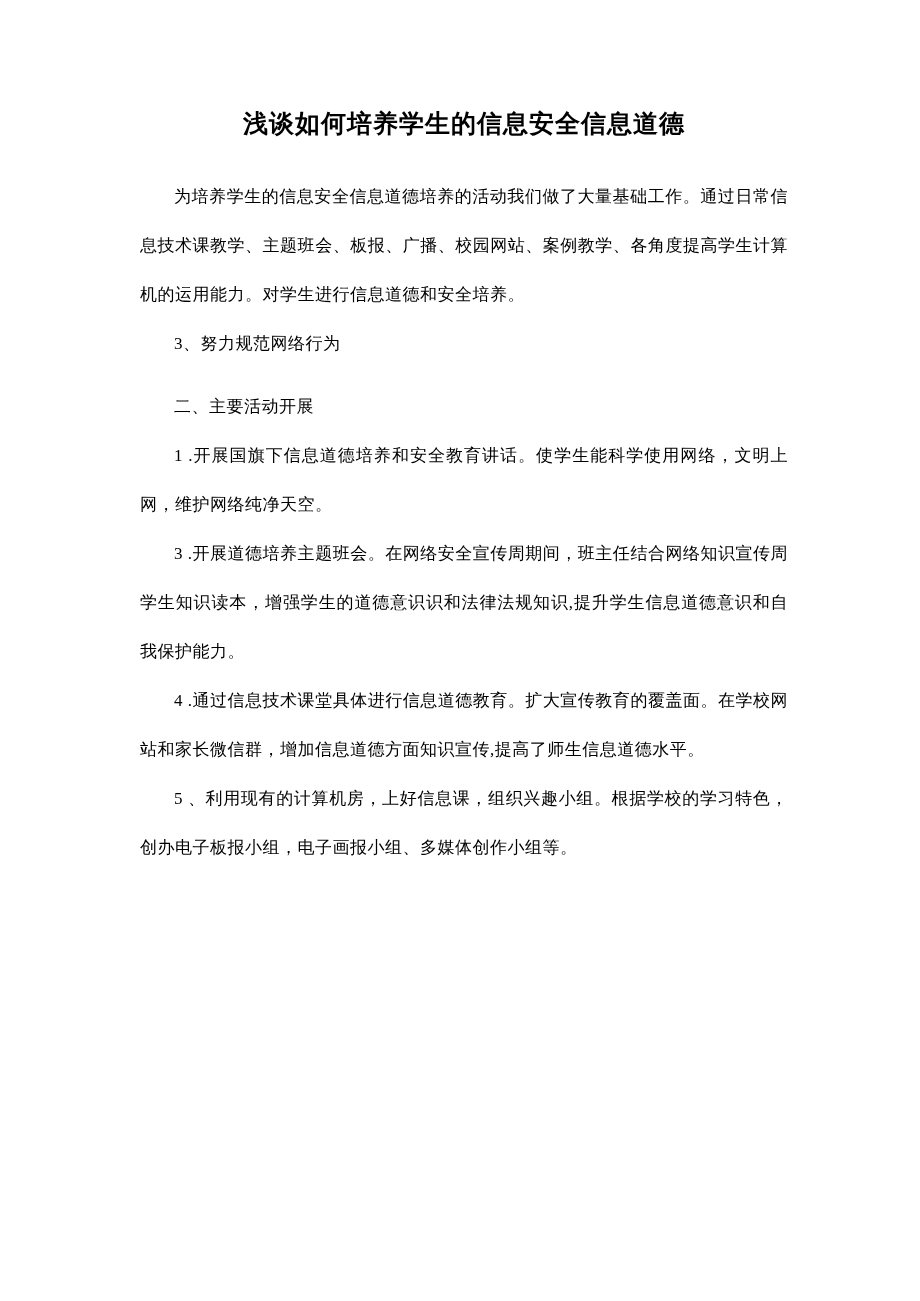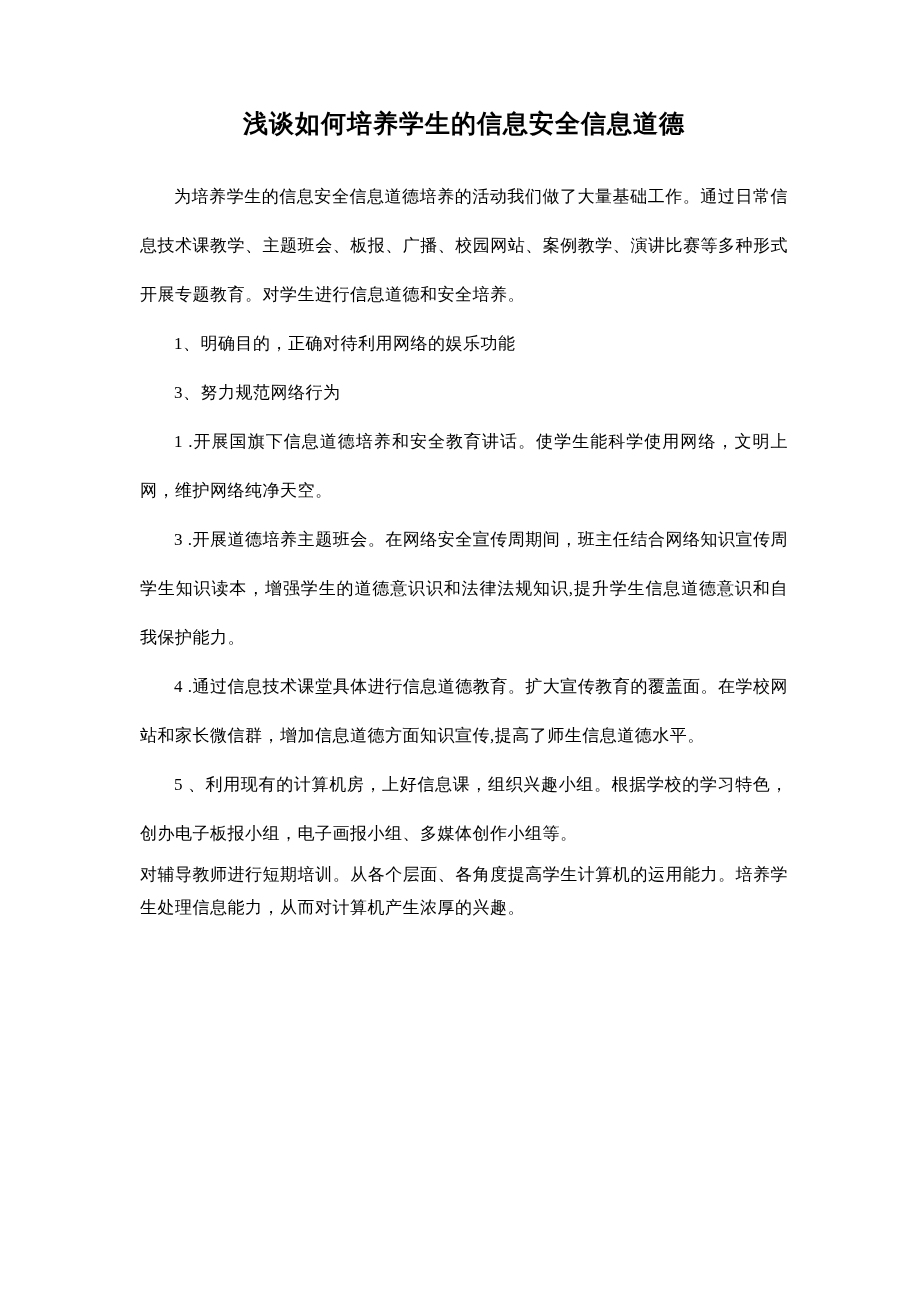--- a/index.html
+++ b/index.html
@@ -45,33 +45,32 @@
   .para.tight {
     line-height: 33px;
   }
 </style>
 </head>
 <body>
 
 <div class="page">
   <h1 class="doc-title">浅谈如何培养学生的信息安全信息道德</h1>
 
-  <p class="para">为培养学生的信息安全信息道德培养的活动我们做了大量基础工作。通过日常信息技术课教学、主题班会、板报、广播、校园网站、案例教学、演讲比赛等多种形式开展专题教育。对学生进行信息道德和安全培养。</p>
+  <p class="para">为培养学生的信息安全信息道德培养的活动我们做了大量基础工作。通过日常信息技术课教学、主题班会、板报、广播、校园网站、案例教学、各角度提高学生计算机的运用能力。对学生进行信息道德和安全培养。</p>
 
 
-  <p class="para">1、明确目的，正确对待利用网络的娱乐功能</p>
 
 
   <p class="para">3、努力规范网络行为</p>
 
+  <p class="para gap-before">二、主要活动开展</p>
 
   <p class="para">1 .开展国旗下信息道德培养和安全教育讲话。使学生能科学使用网络，文明上网，维护网络纯净天空。</p>
 
 
   <p class="para">3 .开展道德培养主题班会。在网络安全宣传周期间，班主任结合网络知识宣传周学生知识读本，增强学生的道德意识识和法律法规知识,提升学生信息道德意识和自我保护能力。</p>
 
   <p class="para">4 .通过信息技术课堂具体进行信息道德教育。扩大宣传教育的覆盖面。在学校网站和家长微信群，增加信息道德方面知识宣传,提高了师生信息道德水平。</p>
 
   <p class="para">5 、利用现有的计算机房，上好信息课，组织兴趣小组。根据学校的学习特色，创办电子板报小组，电子画报小组、多媒体创作小组等。</p>
 
-  <p class="para tight no-indent">对辅导教师进行短期培训。从各个层面、各角度提高学生计算机的运用能力。培养学生处理信息能力，从而对计算机产生浓厚的兴趣。</p>
 
 </div>
 
 </body></html>

